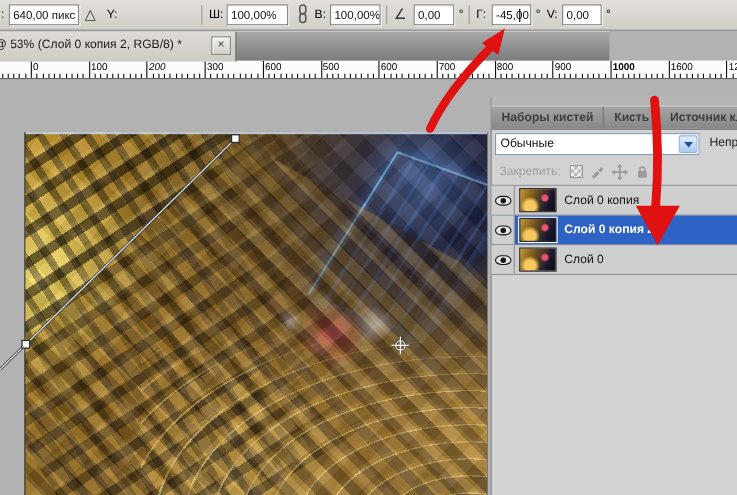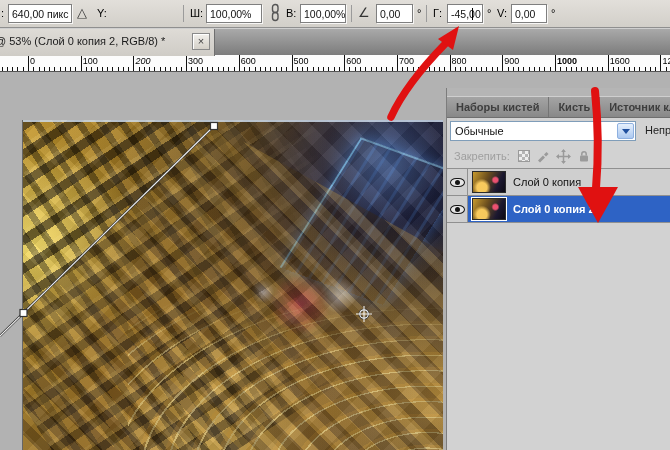--- a/index.html
+++ b/index.html
@@ -11,21 +11,21 @@
     background:linear-gradient(#e2dfda,#d2cfc9); border-bottom:1px solid #8f8f8f; z-index:30; }
   .toolbar .lbl { position:absolute; top:7px; font-size:11px; color:#000; }
   .field { position:absolute; top:4px; height:19px; background:#fff;
     border:1px solid #7f7f7f; box-shadow:1px 1px 0 rgba(255,255,255,.8);
     font-size:10.5px; line-height:16px; padding:1px 3px; white-space:nowrap; overflow:hidden; }
   .sep { position:absolute; top:5px; width:1px; height:17px; background:#9b9b9b; }
   .tool-icon { position:absolute; top:5px; font-size:13px; color:#333; line-height:16px; }
   .caret { position:absolute; left:24px; top:3px; width:1px; height:12px; background:#000; }
 
   
-  .tabbar { position:absolute; left:0; top:28px; width:670px; height:27px;
+  .tabbar { position:absolute; left:0; top:28px; width:554px; height:27px;
     background:linear-gradient(#a9a9a9,#7c7c7c); z-index:25; border-top:1px solid #cfcfcf; }
   .doctab { position:absolute; left:0; top:0; height:27px; width:215px;
     background:linear-gradient(#dedbd6,#cfccc6); border-right:1px solid #6f6f6f; overflow:hidden; }
   .doctab .title { position:absolute; left:-5px; top:6px; font-size:11px; color:#1a1a1a; white-space:nowrap; }
   .closebtn { position:absolute; left:192px; top:4px; width:18px; height:17px;
     background:linear-gradient(#f2f0ec,#d4d0c8); border:1px solid #8a8a8a;
     box-shadow:inset 1px 1px 0 #fff; font-size:11px; color:#444; text-align:center; line-height:15px; }
 
   
   .ruler { position:absolute; left:0; top:55px; width:670px; height:17px;
@@ -356,20 +356,27 @@
       <div class="thumb"></div>
       <span class="lname">Слой 0 копия</span>
     </div>
     <div class="lrow selected">
       <div class="eye-cell">
           <div class="eye"></div>
         </div>
       <div class="thumb"></div>
       <span class="lname">Слой 0 копия 2</span>
     </div>
+    <div class="lrow">
+      <div class="eye-cell">
+          <div class="eye"></div>
+        </div>
+      <div class="thumb"></div>
+      <span class="lname">Слой 0</span>
+    </div>
   </div>
 </div>
 
 <svg class="overlay" id="transform-overlay">
   <line x1="0" y1="336" x2="214" y2="126" stroke="#2c2c2c" stroke-width="2.4"></line>
   <line x1="0" y1="336" x2="214" y2="126" stroke="#f2f2f2" stroke-width="1.1"></line>
   <rect x="210.5" y="122.5" width="7" height="7" fill="#fff" stroke="#333" stroke-width="1.2"></rect>
   <rect x="20" y="309.5" width="7" height="7" fill="#fff" stroke="#333" stroke-width="1.2"></rect>
   <g>
     <circle cx="364" cy="314" r="4.2" fill="none" stroke="#2c2c2c" stroke-width="2.6"></circle>

